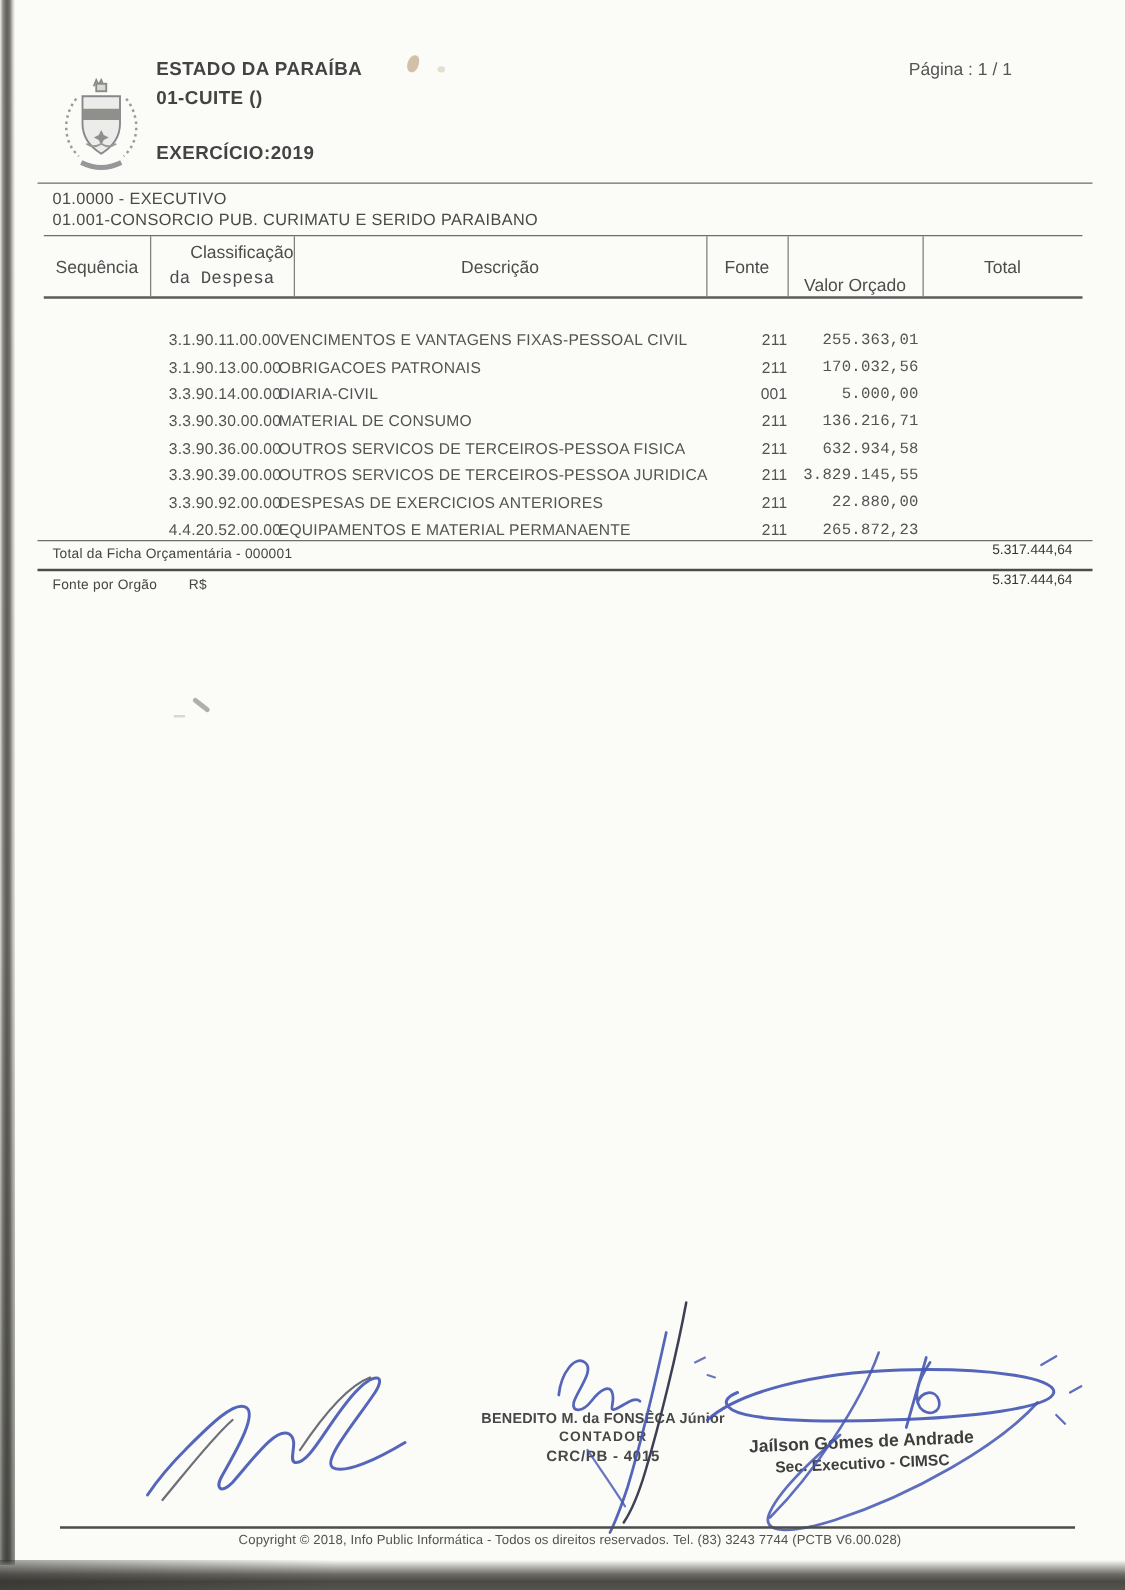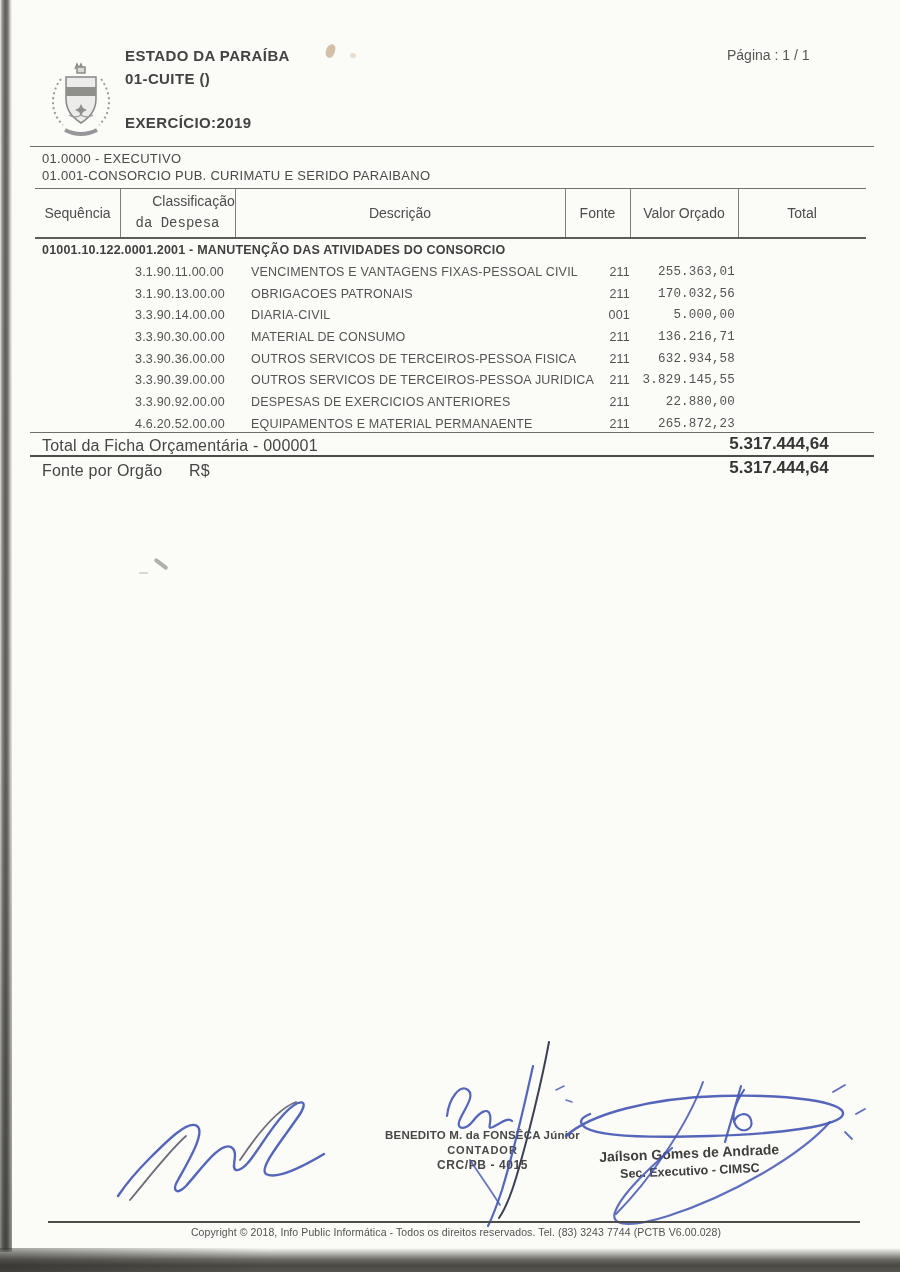--- a/index.html
+++ b/index.html
@@ -38,25 +38,25 @@
   .page-label { font-size:14px; color:#555; }
   .sec-line { font-size:13px; color:#494949; letter-spacing:.3px; }
   .hline { position:absolute; background:#6e6e6c; height:1px; }
   .vline { position:absolute; background:#7e7e7c; width:1px; }
   .thv { font-size:14px; color:#4c4c4c; text-align:center; }
   .group-title { font-size:12.5px; font-weight:600; color:#3f3f3f; letter-spacing:.2px; }
   .rows-host { position:absolute; left:35px; top:261px; width:830px; }
   .expense-row { position:relative; height:21.7px; }
   .cell { position:absolute; top:50%; transform:translateY(-50%); font-size:12.5px; color:#535353; white-space:nowrap; letter-spacing:.2px; }
   .cell-code  { left:100px; }
-  .cell-desc  { left:216px; }
+  .cell-desc  { left:188px; }
   .cell-fonte { left:530px; width:65px; text-align:right; }
   .cell-valor { left:595px; width:105px; text-align:right;font-family:Liberation Mono, monospace; }
-  .total-label { font-size:16px; color:#454545; letter-spacing:.2px; }
-  .total-value { font-size:17px; font-weight:700; color:#353535; text-align:center; }
+  .total-label { font-size:11px; color:#454545; letter-spacing:.2px; }
+  .total-value { font-size:11px; font-weight:400; color:#353535; text-align:right; }
   .sig-text { text-align:center; color:#474747; }
   .sig-name { font-size:11.5px; font-weight:600; letter-spacing:.2px; }
   .sig-role { font-size:11px; font-weight:700; letter-spacing:1px; }
   .sig-reg  { font-size:12px; font-weight:700; letter-spacing:.6px; }
   .sig2 { transform:rotate(-2.5deg); color:#3e3e3e; }
   .sig2-name { font-size:14px; font-weight:700; }
   .sig2-role { font-size:12.5px; font-weight:600; }
   .copyright { font-size:10.5px; color:#515151; letter-spacing:.1px; }
   svg.sig-overlay { position:absolute; left:0; top:0; pointer-events:none; }
 </style>
@@ -96,24 +96,23 @@
   <div class="vline" style="left:235px; top:189px; height:48px;"></div>
   <div class="vline" style="left:565px; top:189px; height:48px;"></div>
   <div class="vline" style="left:630px; top:189px; height:48px;"></div>
   <div class="vline" style="left:738px; top:189px; height:48px;"></div>
 
   <div class="abs thv" style="left:35px;  top:205px; width:85px;">Sequência</div>
   <div class="abs thv" style="left:136px; top:193px; width:115px;">Classificação</div>
   <div class="abs thv" style="left:120px; top:215px; width:115px;font-family:Liberation Mono, monospace;">da Despesa</div>
   <div class="abs thv" style="left:235px; top:205px; width:330px;">Descrição</div>
   <div class="abs thv" style="left:565px; top:205px; width:65px;">Fonte</div>
-  <div class="abs thv" style="left:630px; top:205px; width:108px;">Valor Orçado</div>
+  <div class="abs thv" style="left:630px; top:220px; width:108px;">Valor Orçado</div>
   <div class="abs thv" style="left:738px; top:205px; width:128px;">Total</div>
 
-  <div class="abs group-title" style="left:42px; top:243px;">01001.10.122.0001.2001 - MANUTENÇÃO DAS ATIVIDADES DO CONSORCIO</div>
 
   <div class="rows-host">
       <div class="expense-row">
     <span class="cell cell-code">3.1.90.11.00.00</span>
     <span class="cell cell-desc">VENCIMENTOS E VANTAGENS FIXAS-PESSOAL CIVIL</span>
     <span class="cell cell-fonte">211</span>
     <span class="cell cell-valor">255.363,01</span>
   </div>
       <div class="expense-row">
     <span class="cell cell-code">3.1.90.13.00.00</span>
@@ -145,21 +144,21 @@
     <span class="cell cell-fonte">211</span>
     <span class="cell cell-valor">3.829.145,55</span>
   </div>
       <div class="expense-row">
     <span class="cell cell-code">3.3.90.92.00.00</span>
     <span class="cell cell-desc">DESPESAS DE EXERCICIOS ANTERIORES</span>
     <span class="cell cell-fonte">211</span>
     <span class="cell cell-valor">22.880,00</span>
   </div>
       <div class="expense-row">
-    <span class="cell cell-code">4.6.20.52.00.00</span>
+    <span class="cell cell-code">4.4.20.52.00.00</span>
     <span class="cell cell-desc">EQUIPAMENTOS E MATERIAL PERMANAENTE</span>
     <span class="cell cell-fonte">211</span>
     <span class="cell cell-valor">265.872,23</span>
   </div>
     </div>
 
   <div class="hline" style="left:30px; top:432px; width:844px;"></div>
   <div class="abs total-label" style="left:42px; top:437px;">Total da Ficha Orçamentária - 000001</div>
   <div class="abs total-value" style="left:700px; top:434px; width:158px;">5.317.444,64</div>
   <div class="hline" style="left:30px; top:455px; width:844px; height:2px; background:#4c4c4a;"></div>

